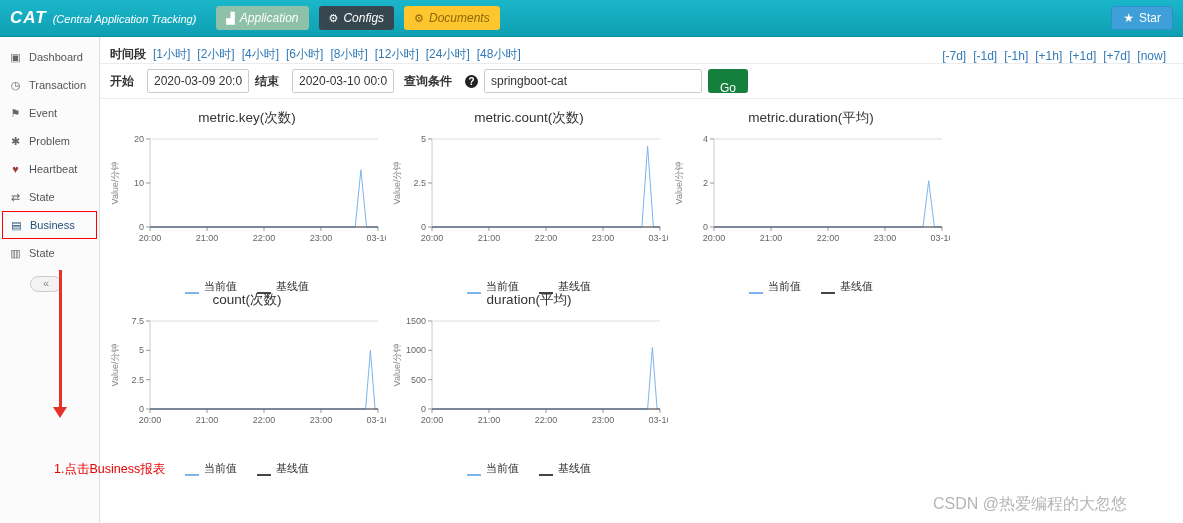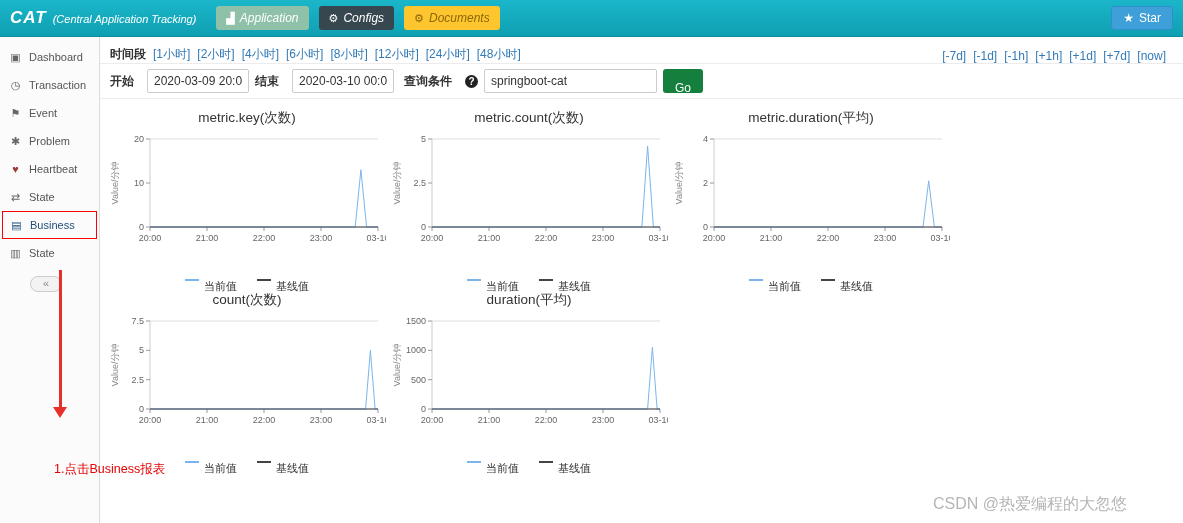--- a/index.html
+++ b/index.html
@@ -34,34 +34,34 @@
   .toolbar-row { display:flex; align-items:flex-end; height:27px; padding:0 10px;
                  border-bottom:1px solid #ececec; font-size:12px; }
   .lbl { font-weight:bold; color:#333; margin-right:7px; white-space:nowrap; }
   .tlink { color:#337ab7; margin-right:7px; text-decoration:none; cursor:pointer; white-space:nowrap; }
   .right-links { margin-left:auto; }
   .query-row { display:flex; align-items:center; height:35px; padding:0 10px;
                border-bottom:1px solid #ececec; font-size:12px; gap:6px; }
   .query-row input { border:1px solid #ccc; border-radius:2px; height:24px; padding:0 6px;
                      font-size:12px; color:#333; font-family:inherit; }
   .inp-date { width:102px; }
-  .inp-cond { width:173px; }
+  .inp-cond { width:218px; }
   .help-icon { display:inline-block; width:13px; height:13px; border-radius:50%; background:#222;
                color:#fff; font-size:10px; line-height:13px; text-align:center; font-weight:bold; cursor:pointer; }
   .go-btn { background:#15803d; color:#fff; border:none; border-radius:3px; height:24px;
             padding:12px 12px; font-size:12px; cursor:pointer; }
 
   
   .charts { padding:2px 0 0 6px; }
   .chart-row { display:flex; }
   .chart { width:282px; }
   .chart-title { text-align:center; font-size:13.5px; color:#333; margin:8px 0 2px; }
   .legend { display:flex; justify-content:center; gap:20px; font-size:11px; color:#333;
             margin:2px 0 10px; height:16px; align-items:center; }
-  .legend-item { display:inline-flex; align-items:flex-start; cursor:pointer;margin-top:43px; }
+  .legend-item { display:inline-flex; align-items:flex-end; cursor:pointer;margin-top:43px; }
   .swatch { display:inline-block; width:14px; height:2px; margin-right:5px; }
 
   
   .red-arrow { position:absolute; left:59px; top:270px; width:3px; height:138px; background:#e8302a; }
   .arrow-head { position:absolute; left:-6px; bottom:-10px; width:0; height:0;
                 border-left:7px solid transparent; border-right:7px solid transparent;
                 border-top:11px solid #e8302a; }
   .red-note { position:absolute; left:54px; top:461px; color:#e60000; font-size:12.5px; }
   .watermark { position:absolute; left:933px; top:494px; color:#b5b5b5; font-size:16px; }
 </style>

